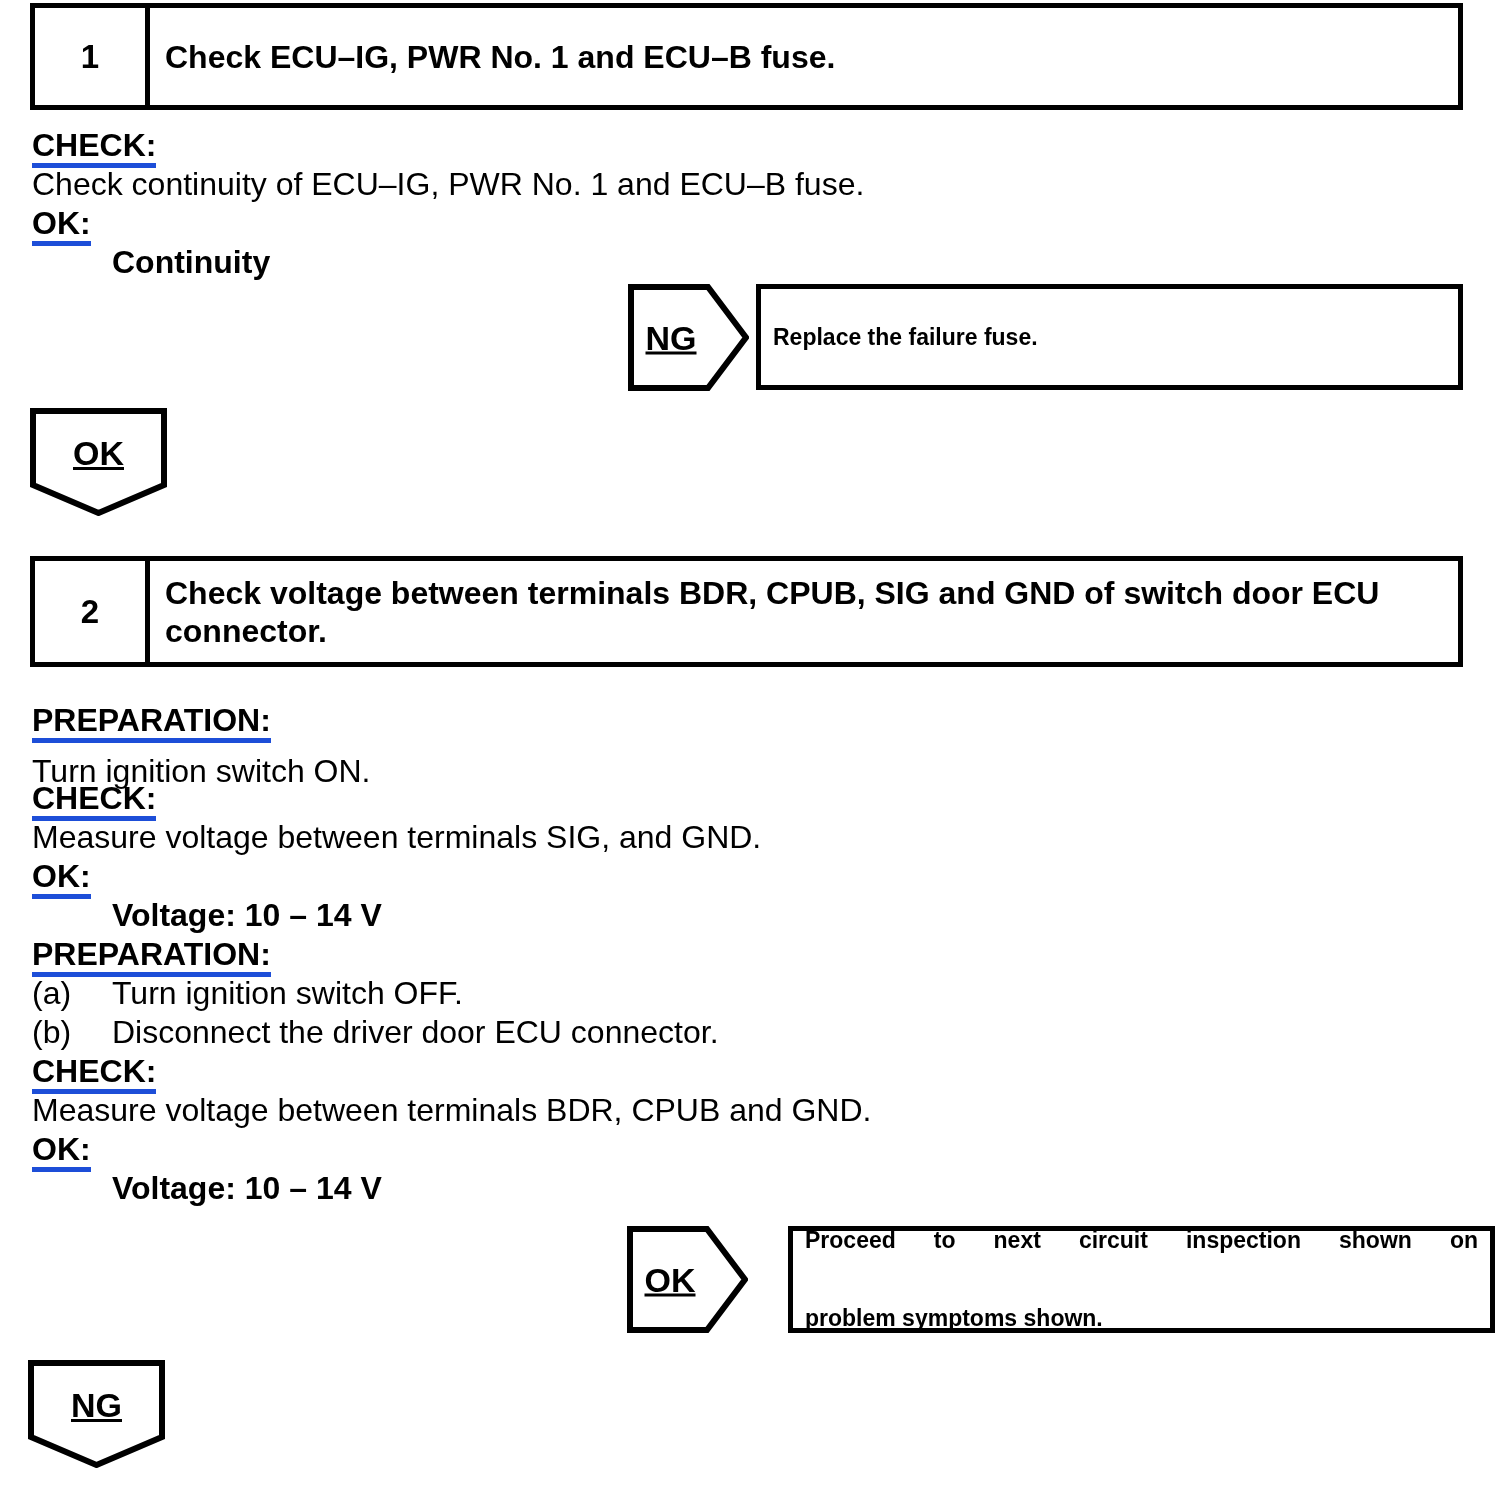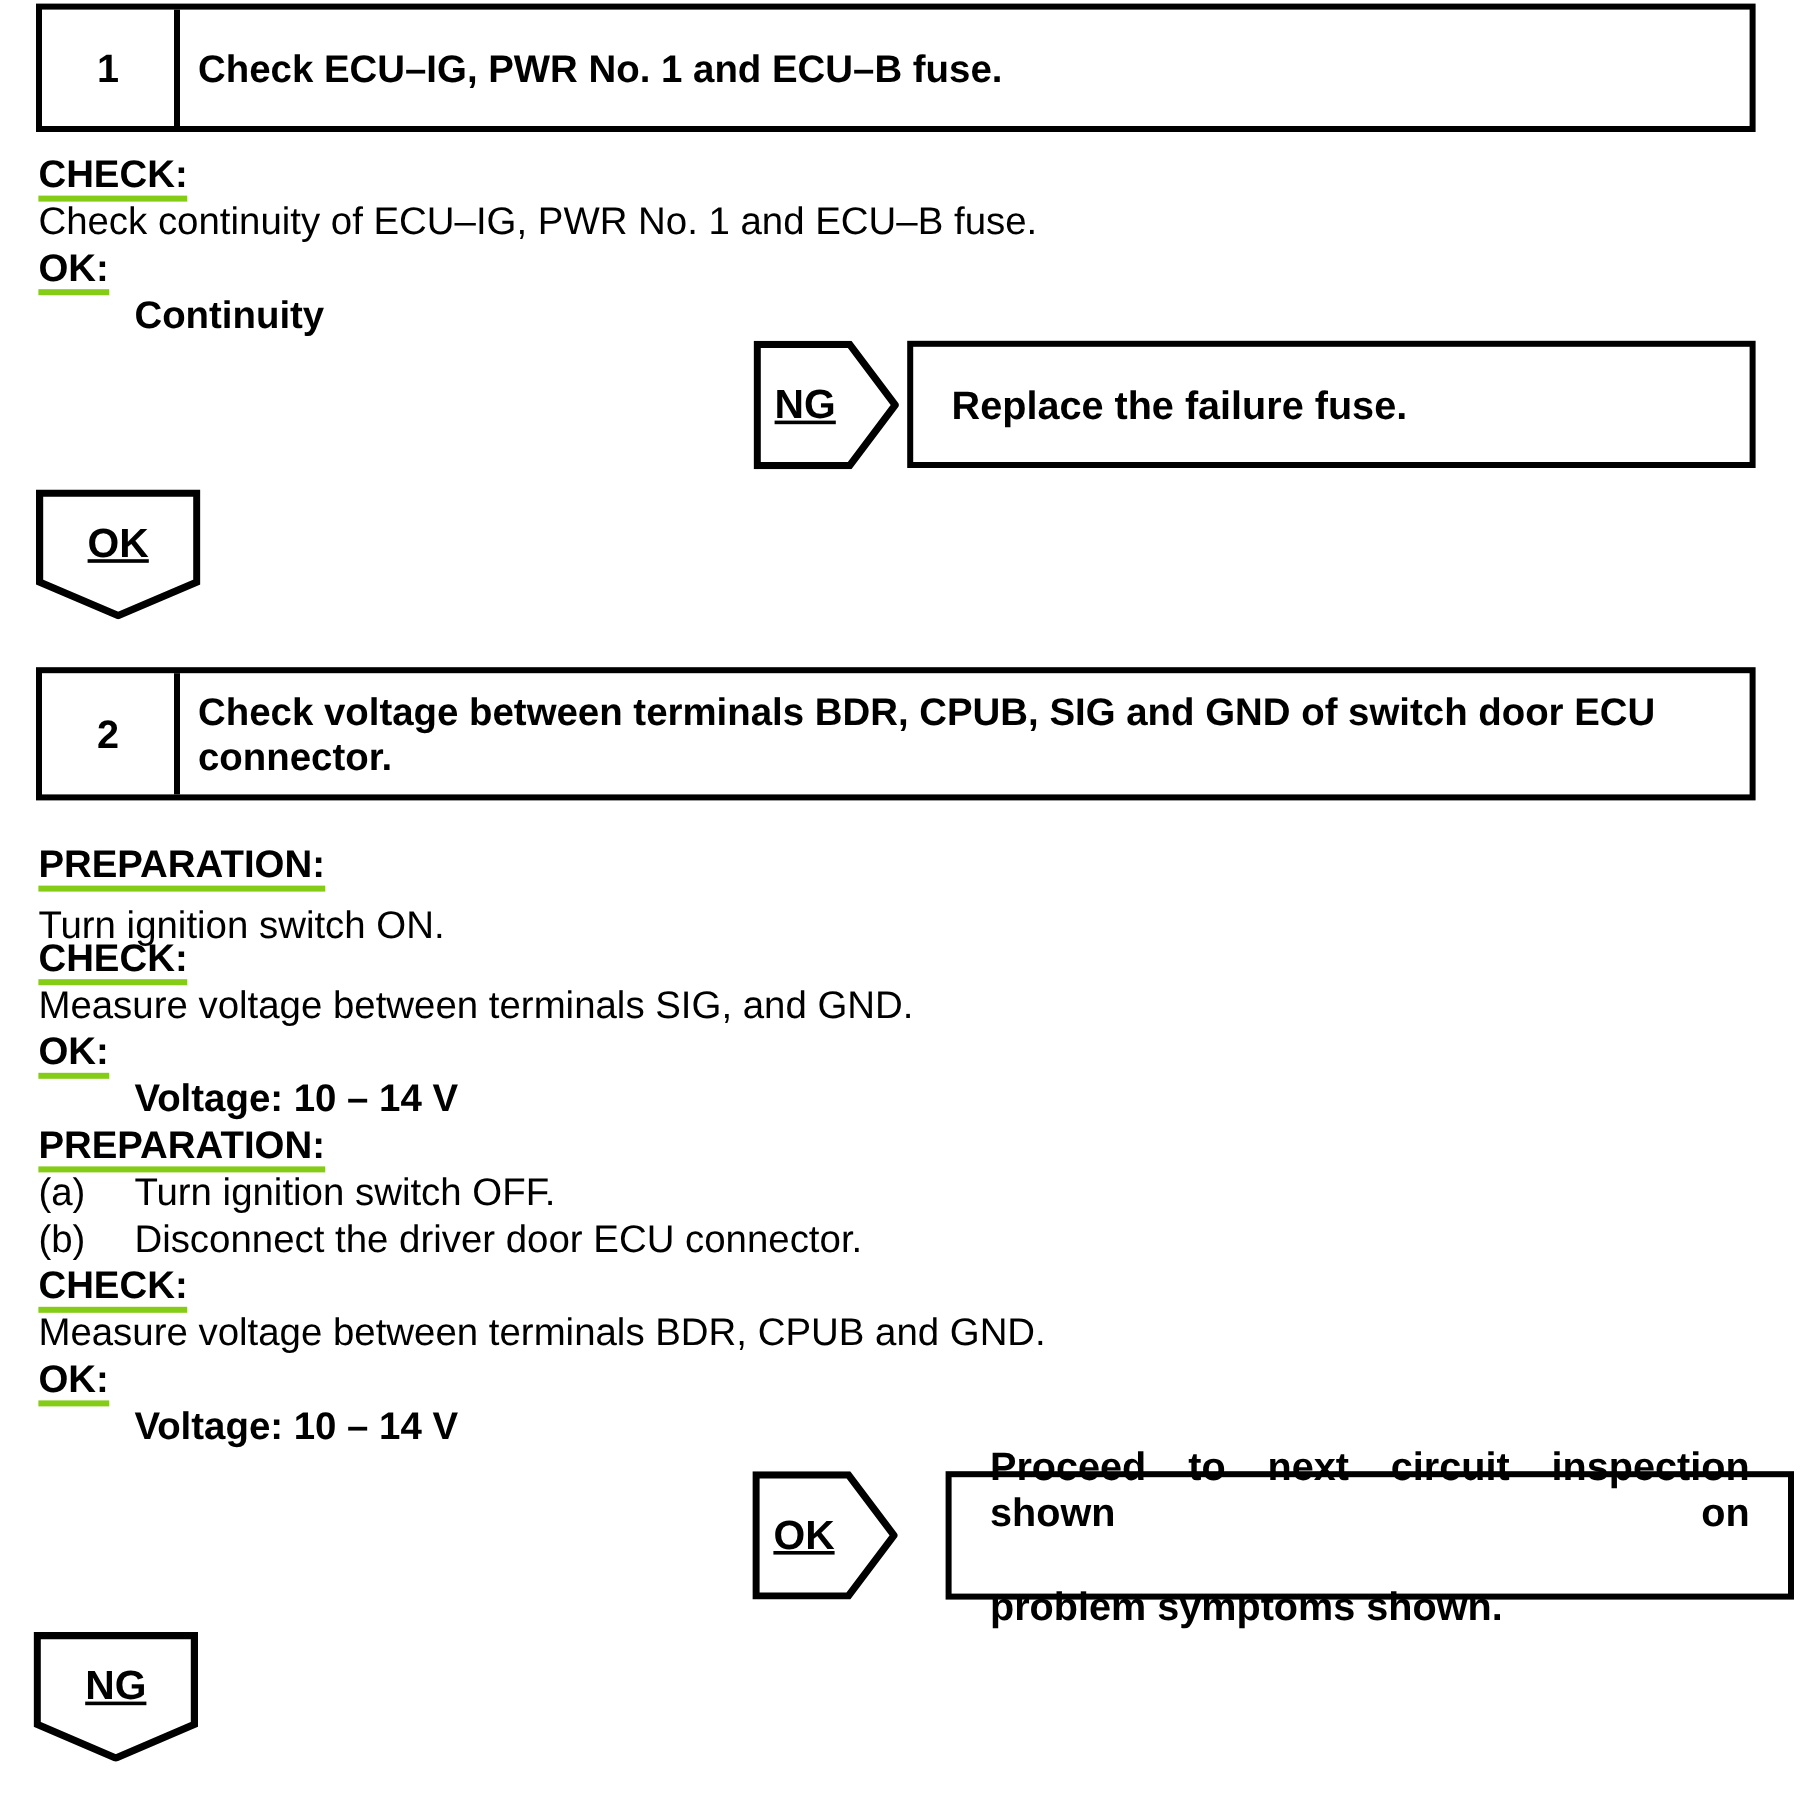--- a/index.html
+++ b/index.html
@@ -34,28 +34,28 @@
   .line{
     position:absolute;
     white-space:nowrap;
     font-size:32px;line-height:34px;
   }
   .lbl{
     font-weight:700;
     display:inline-block;
     line-height:31px;
     padding-bottom:2px;
-    border-bottom:5px solid #84cc16;
+    border-bottom:5px solid #1d4ed8;
   }
   .val{font-weight:700;}
   .marker{display:inline-block;width:80px;}
   .result{
     display:flex;flex-direction:column;justify-content:center;
-    padding:8px 32px;
-    font-weight:700;font-size:33px;line-height:39px;
+    padding:8px 12px;
+    font-weight:700;font-size:23px;line-height:39px;
   }
   .jline{display:block;text-align:justify;}
   .jline::after{content:"";display:inline-block;width:100%;height:0;}
   .pent{position:absolute;}
   .pent svg{display:block;width:100%;height:100%;}
   .pent-label{
     position:absolute;
     font-weight:700;font-size:34px;
     text-align:center;
     text-decoration:underline;

